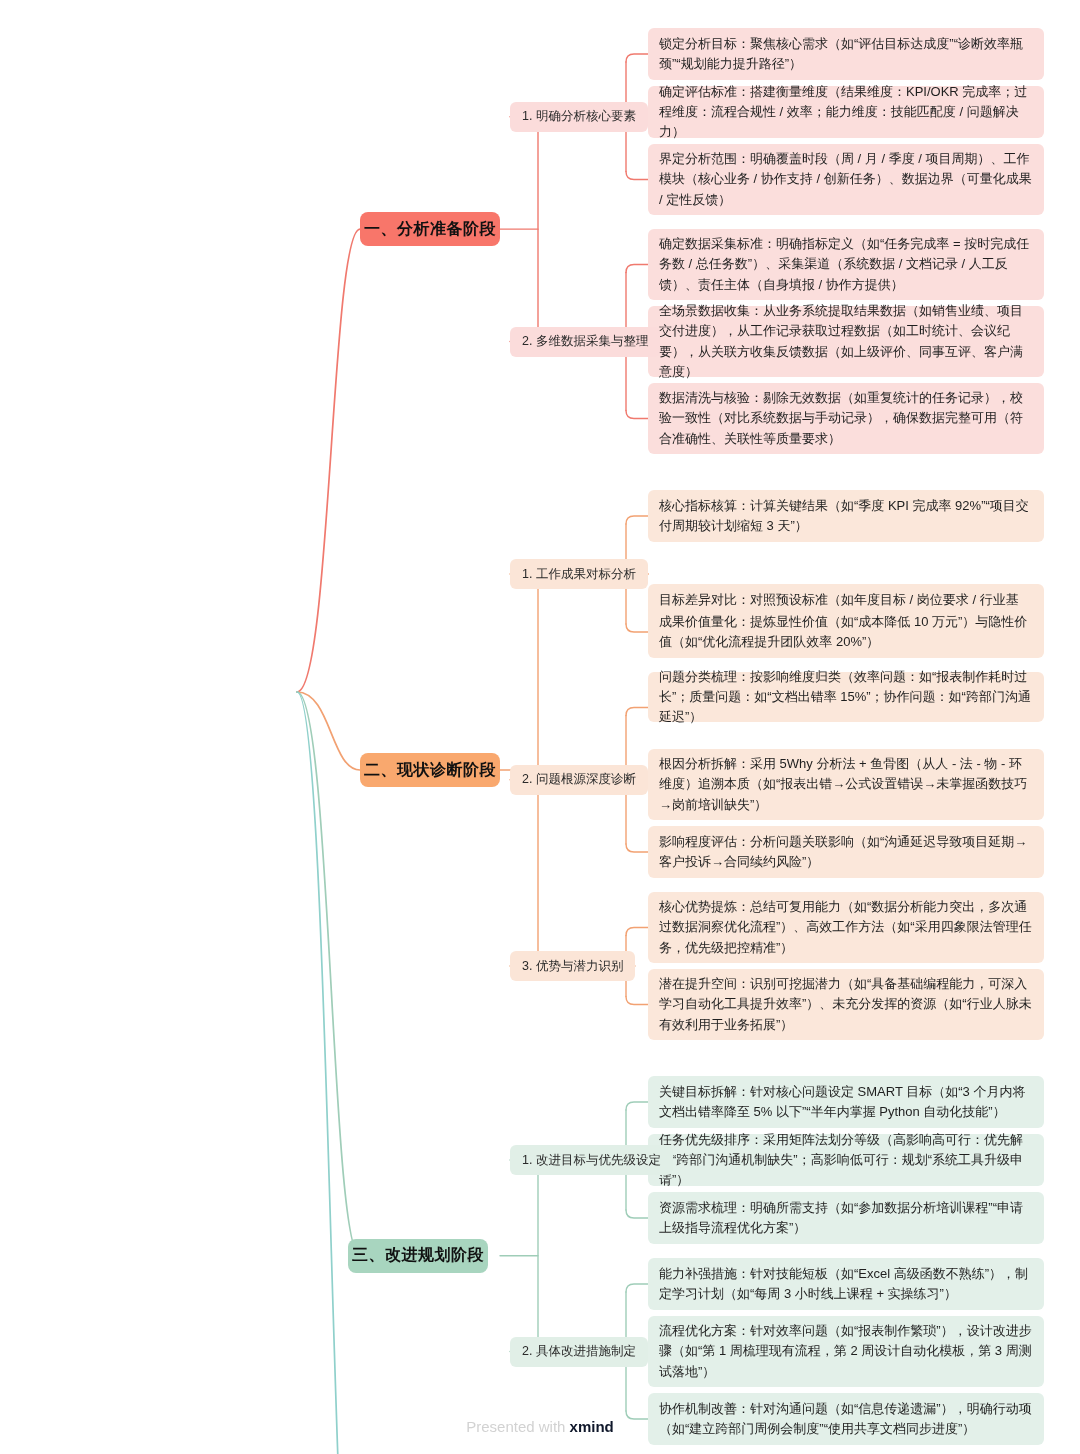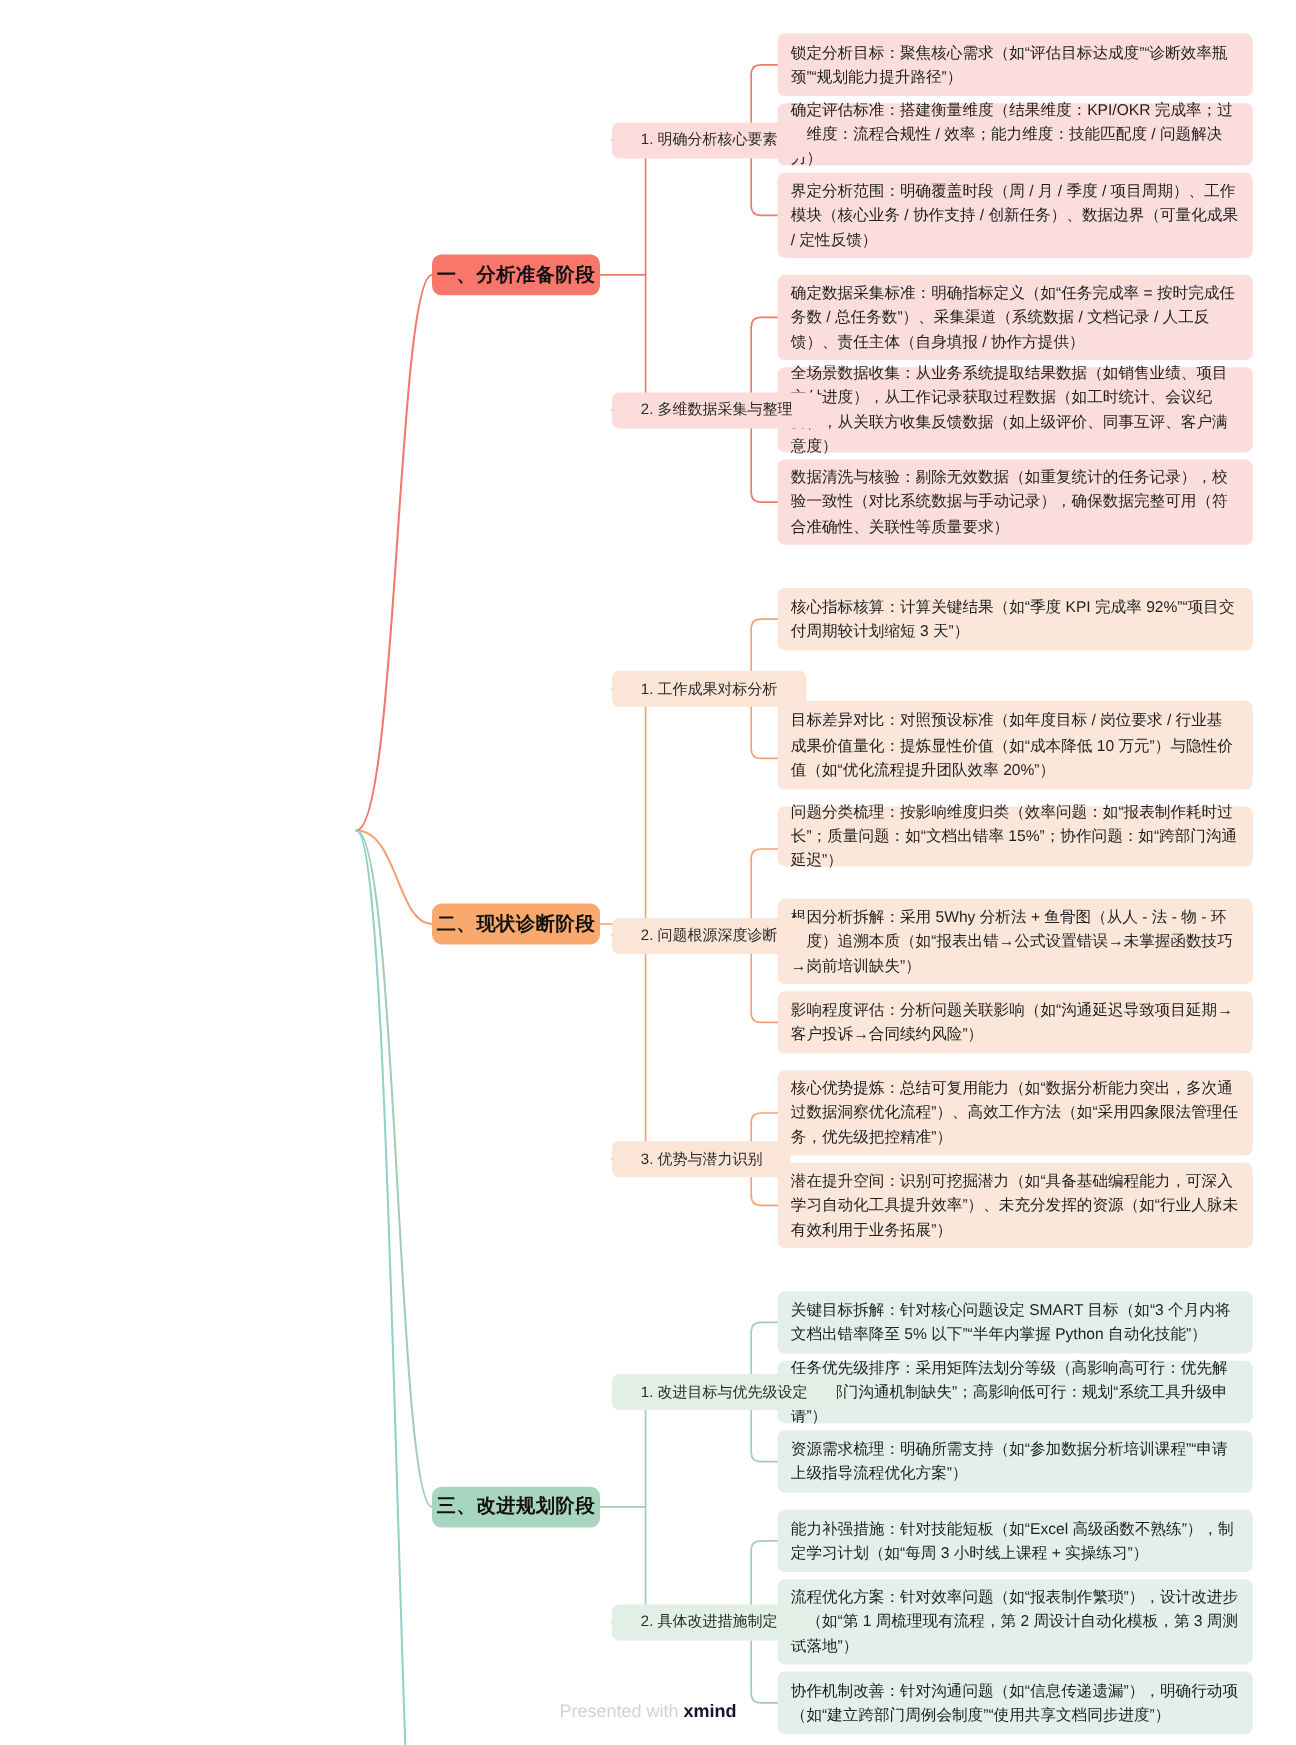--- a/index.html
+++ b/index.html
@@ -49,21 +49,21 @@
   .stage.c3 { background: #A8D5BF; }
 
   
   .sub {
     position: absolute;
     height: 30px;
     border-radius: 6px;
     display: flex; align-items: center;
     font-size: 12.5px;
     color: #2a2a2a;
-    padding: 0 24px;
+    padding: 0 12px;
     white-space: nowrap;
   }
   .sub.c1 { background: #FBDCDB; }
   .sub.c2 { background: #FBE5D7; }
   .sub.c3 { background: #E1EFE7; }
 
   
   .leaf {
     position: absolute;
     left: 648px;
@@ -210,21 +210,21 @@
       <div class="leaf c3" style="top: 1192px; height: 52px;">资源需求梳理：明确所需支持（如“参加数据分析培训课程”“申请上级指导流程优化方案”）</div>
       <div class="sub c3" style="top: 1145px; left: 510px;">
         <span>1. 改进目标与优先级设定</span>
       </div>
       <div class="leaf c3" style="top: 1258px; height: 52px;">能力补强措施：针对技能短板（如“Excel 高级函数不熟练”），制定学习计划（如“每周 3 小时线上课程 + 实操练习”）</div>
       <div class="leaf c3" style="top: 1316px; height: 71px;">流程优化方案：针对效率问题（如“报表制作繁琐”），设计改进步骤（如“第 1 周梳理现有流程，第 2 周设计自动化模板，第 3 周测试落地”）</div>
       <div class="leaf c3" style="top: 1393px; height: 52px;">协作机制改善：针对沟通问题（如“信息传递遗漏”），明确行动项（如“建立跨部门周例会制度”“使用共享文档同步进度”）</div>
       <div class="sub c3" style="top: 1336.5px; left: 510px;">
         <span>2. 具体改进措施制定</span>
       </div>
-      <div class="stage c3" style="top: 1238.75px; left: 360px; width: 140px;">
+      <div class="stage c3" style="top: 1238.75px; left: 348px; width: 140px;">
         <span>三、改进规划阶段</span>
       </div>
     </div>
 
   <div class="footer">
     <span>Presented with </span><b>xmind</b>
   </div>
 </div>
 
 </body></html>

